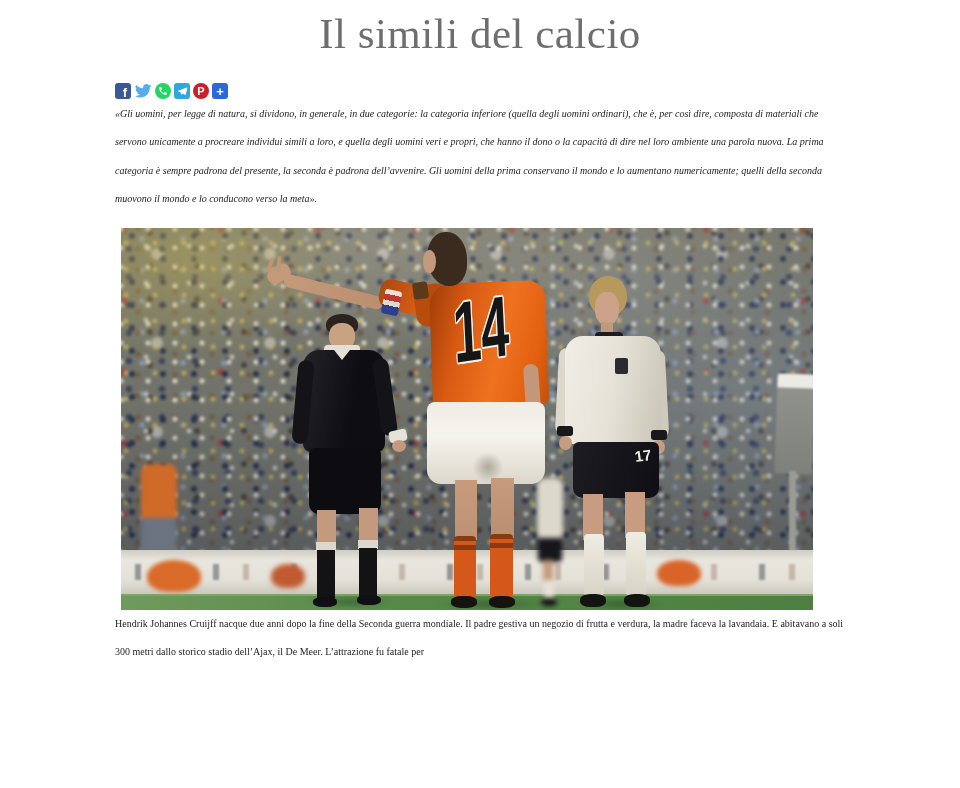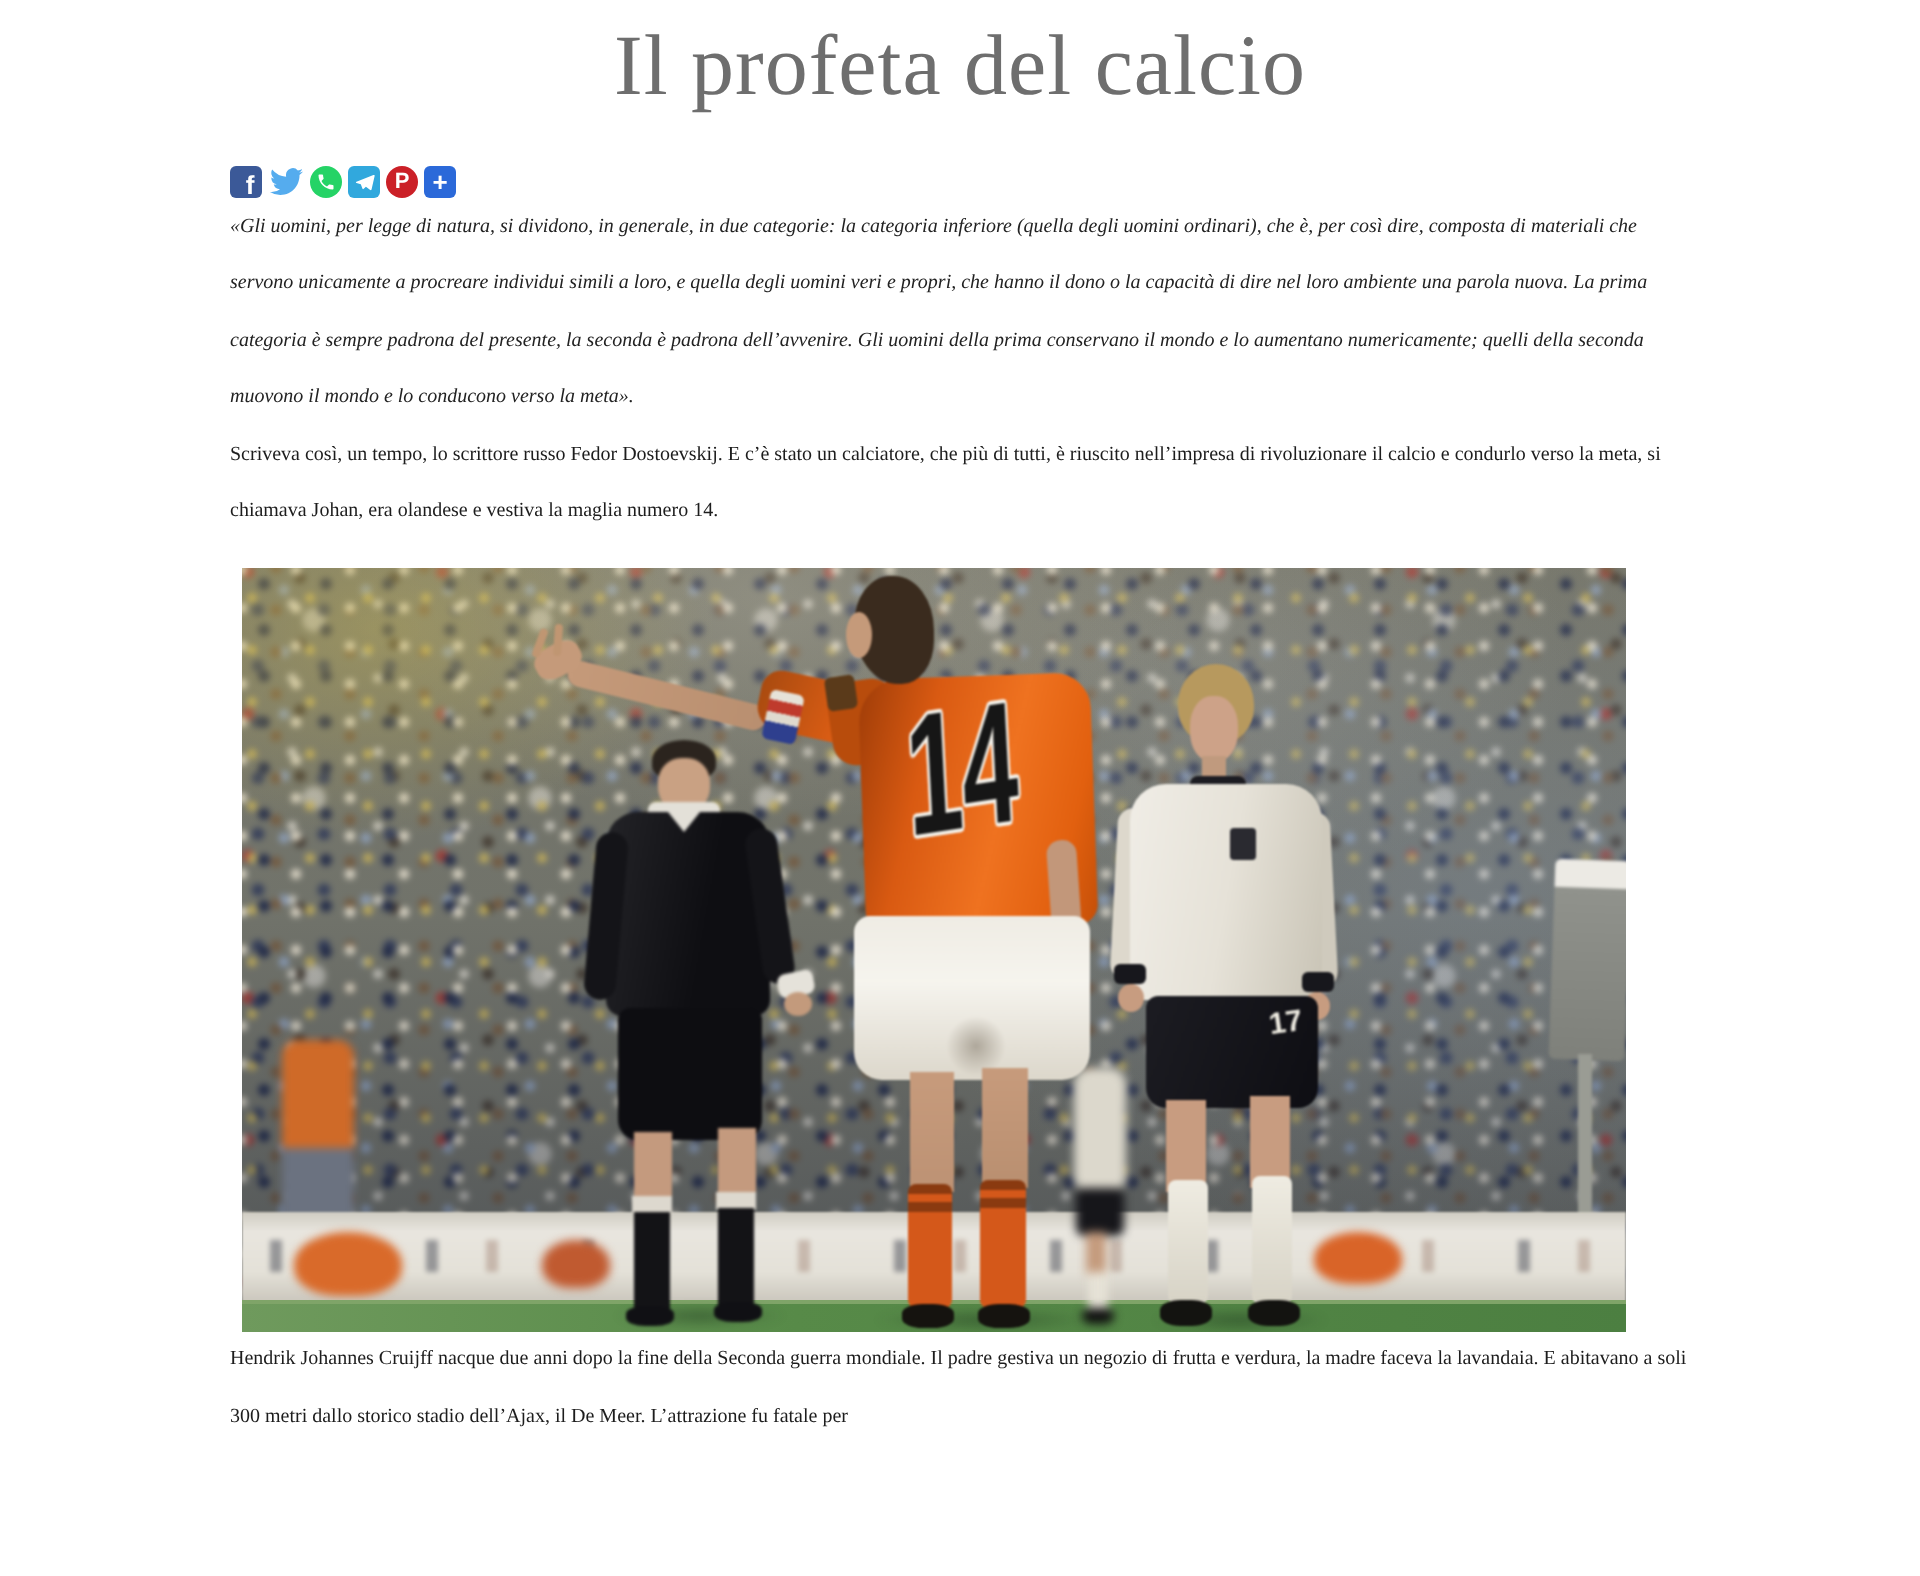--- a/index.html
+++ b/index.html
@@ -199,21 +199,21 @@
   .vog-sock-r { left:505px; top:304px; width:20px; height:64px; border-radius:4px;
     background:linear-gradient(180deg,#efece2,#d7d3c6); }
   .vog-shoe-l { left:459px; top:366px; width:26px; height:13px; background:#131310; border-radius:40%; }
   .vog-shoe-r { left:503px; top:366px; width:26px; height:13px; background:#131310; border-radius:40%; }
 </style>
 </head>
 <body>
 
 <div class="container">
 
-  <h1 class="page-title">Il profeta del calcio</h1>
+  <h1 class="page-title">Il simili del calcio</h1>
 
   <div class="share-row">
     <span class="sicon ic-fb">
         <span>f</span>
       </span>
     <span class="sicon ic-tw">
       <svg width="18" height="15" viewBox="0 0 24 20">
           <path fill="#55acee" d="M23.4 2.4c-.8.4-1.7.6-2.6.8A4.6 4.6 0 0 0 22.8.6c-.9.5-1.9.9-2.9 1.1A4.5 4.5 0 0 0 12 4.8c0 .4 0 .7.1 1A12.8 12.8 0 0 1 2.8 1a4.5 4.5 0 0 0 1.4 6 4.4 4.4 0 0 1-2-.6v.1a4.5 4.5 0 0 0 3.6 4.4c-.7.2-1.4.2-2 .1a4.5 4.5 0 0 0 4.2 3.1A9 9 0 0 1 1.3 16a12.7 12.7 0 0 0 6.9 2c8.3 0 12.8-6.9 12.8-12.8v-.6a9 9 0 0 0 2.4-2.2z"></path>
         </svg>
     </span>
@@ -230,21 +230,20 @@
     <span class="sicon ic-pin">
         <span>P</span>
       </span>
     <span class="sicon ic-plus">
         <span>+</span>
       </span>
   </div>
 
   <div class="article">
     <p class="quote">«Gli uomini, per legge di natura, si dividono, in generale, in due categorie: la categoria inferiore (quella degli uomini ordinari), che è, per così dire, composta di materiali che servono unicamente a procreare individui simili a loro, e quella degli uomini veri e propri, che hanno il dono o la capacità di dire nel loro ambiente una parola nuova. La prima categoria è sempre padrona del presente, la seconda è padrona dell’avvenire. Gli uomini della prima conservano il mondo e lo aumentano numericamente; quelli della seconda muovono il mondo e lo conducono verso la meta».</p>
-    <p class="para1">Scriveva così, un tempo, lo scrittore russo Fedor Dostoevskij. E c’è stato un calciatore, che più di tutti, è riuscito nell’impresa di rivoluzionare il calcio e condurlo verso la meta, si chiamava Johan, era olandese e vestiva la maglia numero 14.</p>
 
     <div class="photo">
       <div class="crowd"></div>
       <div class="crowd-tint"></div>
 
       <div class="abs tower"></div>
       <div class="abs tower-pole"></div>
       <div class="abs bystander"></div>
 
       <div class="abs boards">

